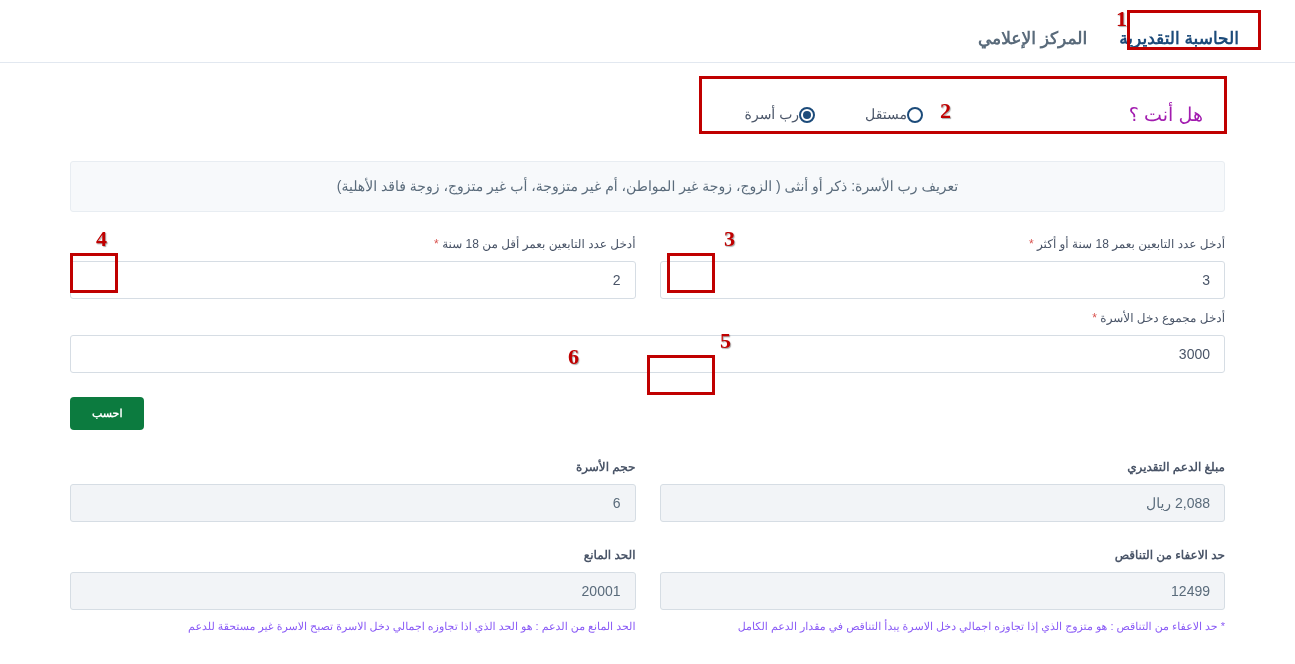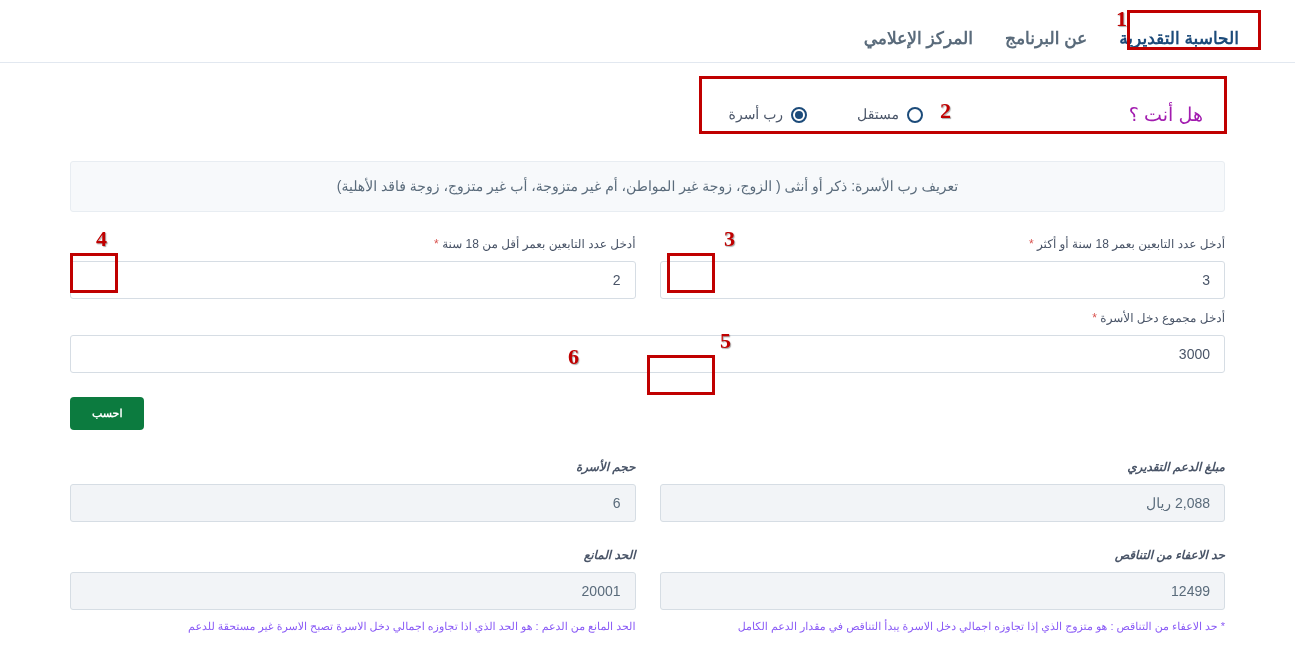--- a/index.html
+++ b/index.html
@@ -51,21 +51,20 @@
       color: #a21caf;
       font-weight: 500;
     }
     .radio-group {
       display: flex;
       gap: 50px;
     }
     .radio-option {
       display: flex;
       align-items: center;
-      gap: 8px;
       cursor: pointer;
       justify-content: flex-end;
     }
     .radio-circle {
       width: 16px;
       height: 16px;
       border: 2px solid #1c4b7a;
       border-radius: 50%;
       display: flex;
       align-items: center;
@@ -146,21 +145,20 @@
     }
     .results-grid {
       display: grid;
       grid-template-columns: 1fr 1fr;
       gap: 24px 24px;
       margin-bottom: 8px;
     }
     .result-field .field-label {
       font-weight: 600;
       color: #4a5568;
-      font-style: italic;
     }
     .note-grid {
       display: grid;
       grid-template-columns: 1fr 1fr;
       gap: 24px;
       margin-top: 6px;
     }
     .note {
       color: #8b5cf6;
       font-size: 11px;
@@ -182,21 +180,20 @@
       pointer-events: none;
     }
   </style>
 </head>
 <body>
 
 <div class="page">
 
   <div class="nav">
     <div class="nav-tab active">الحاسبة التقديرية</div>
-    <div class="nav-tab">عن البرنامج</div>
     <div class="nav-tab">المركز الإعلامي</div>
   </div>
 
   <div class="content">
 
     <div class="question-row">
       <div class="question-label">هل أنت ؟</div>
       <div style="width:70px"></div>
       <div class="radio-group">
         <div class="radio-option">

